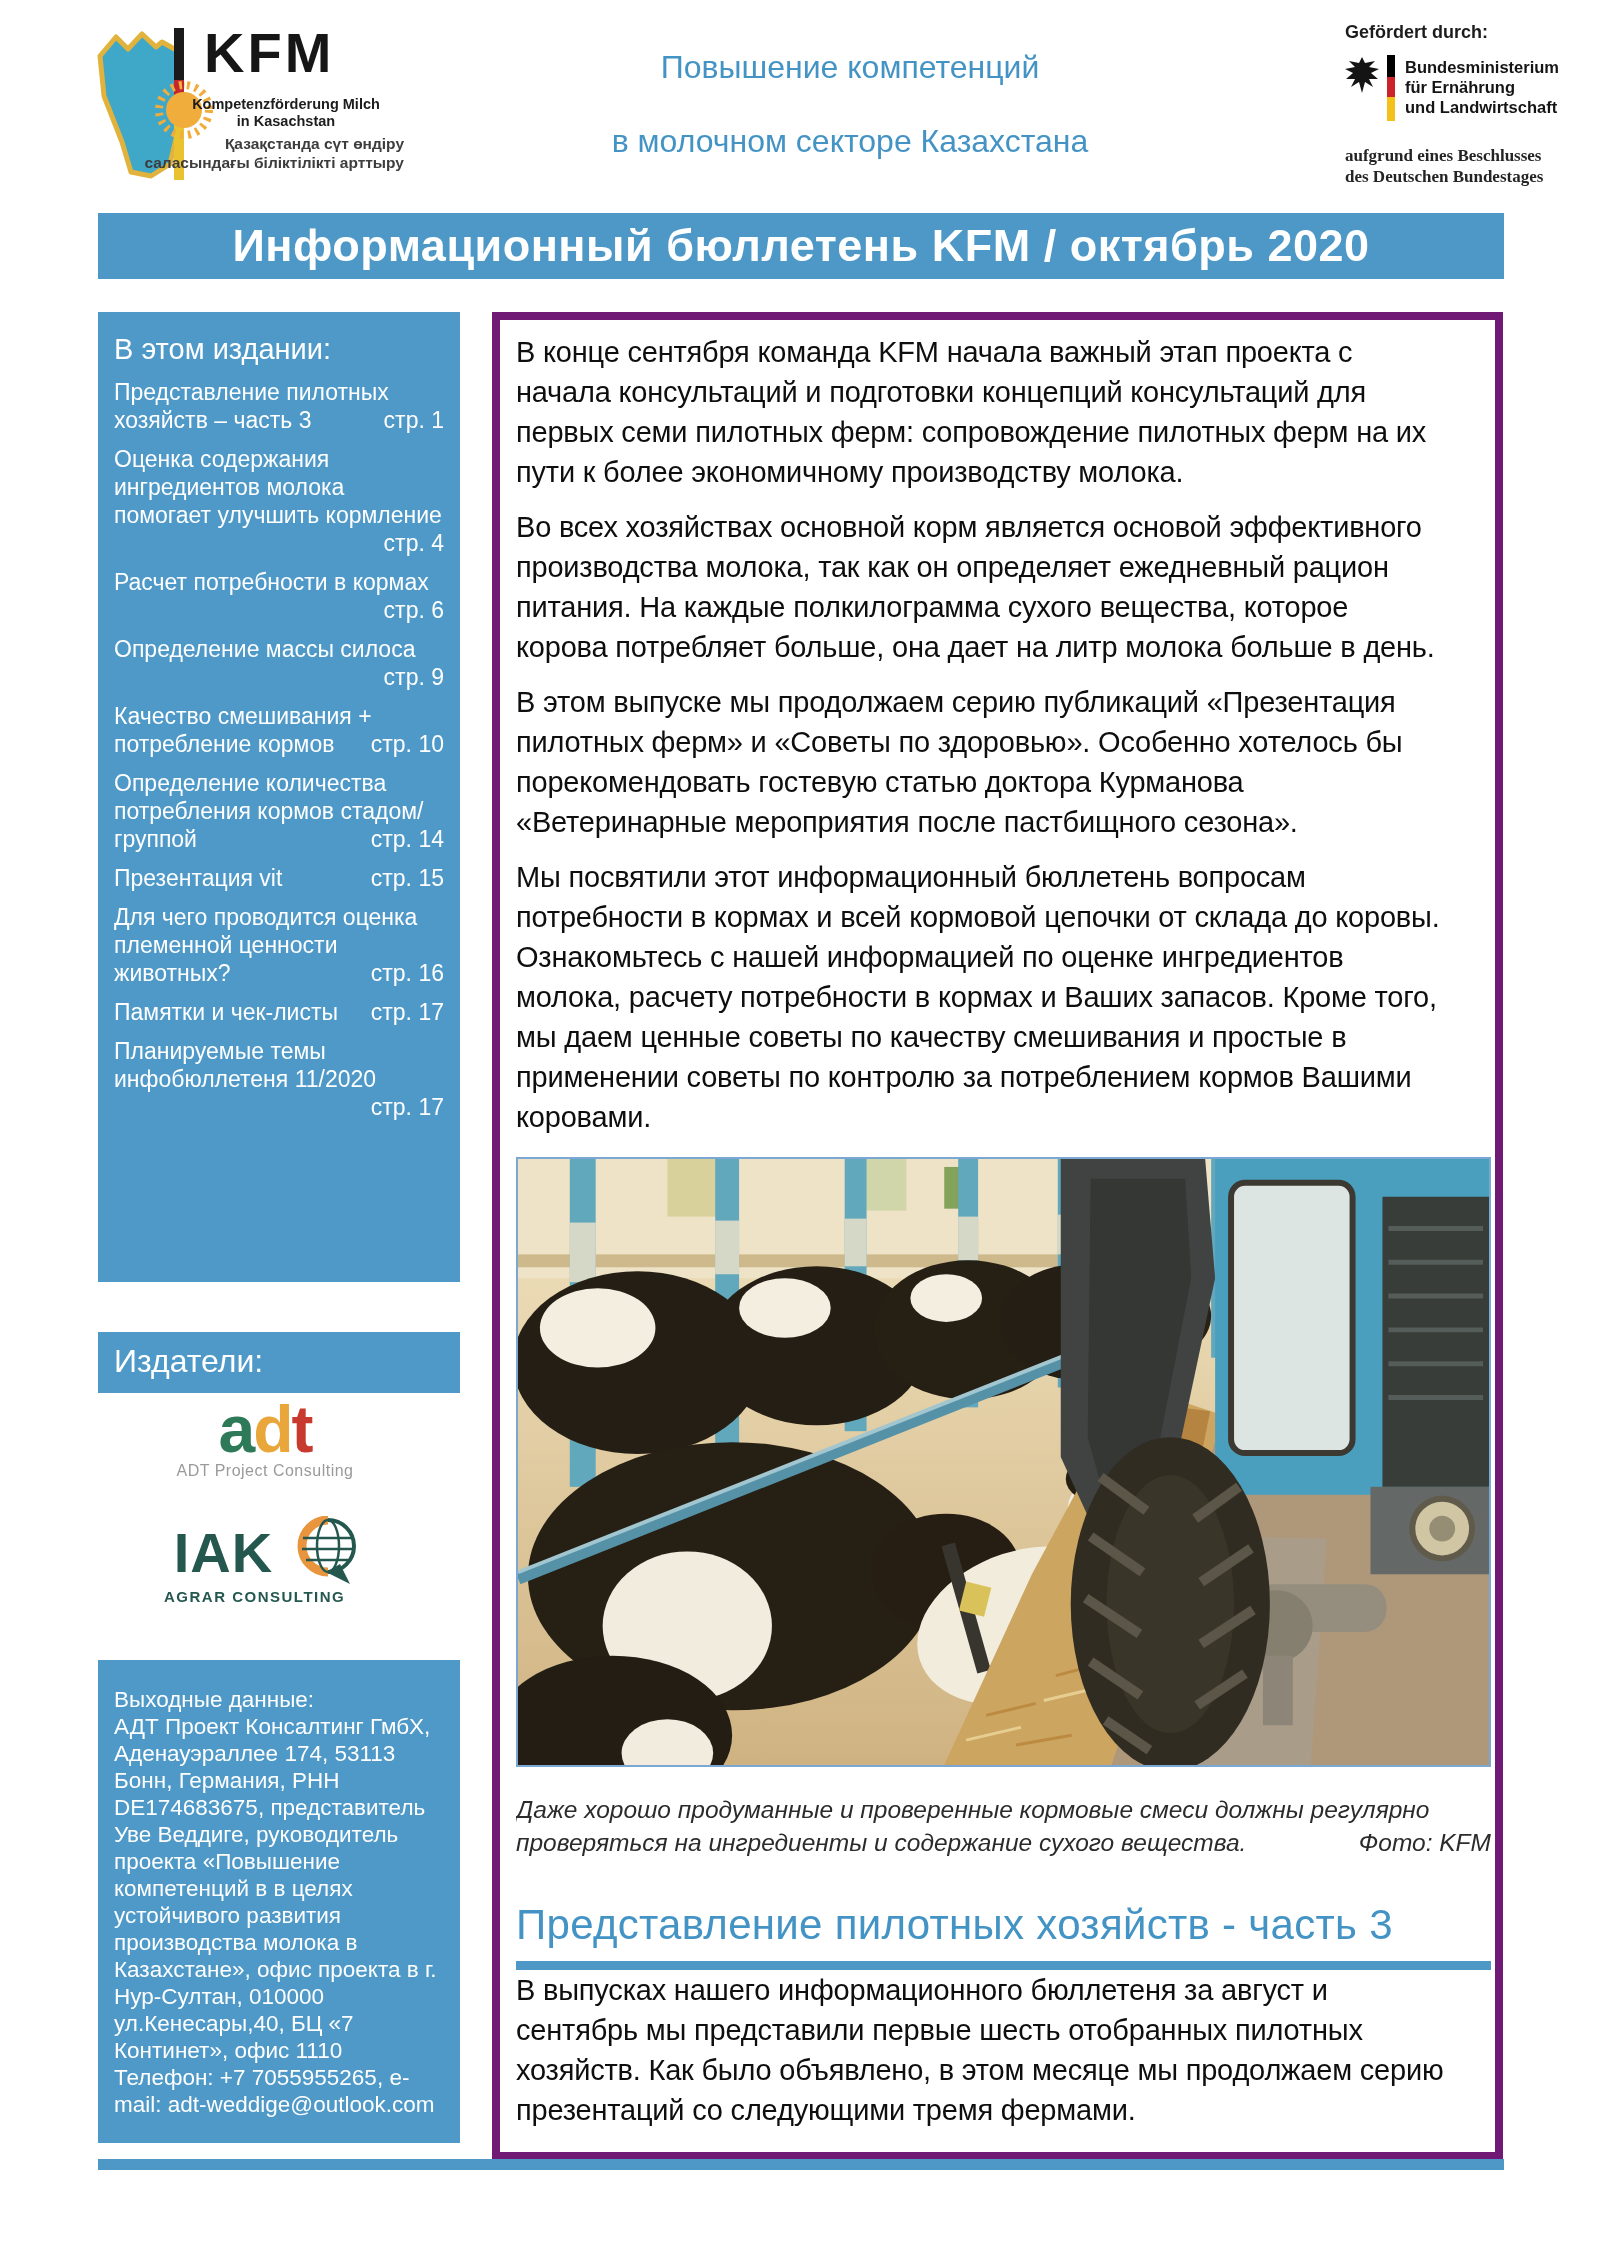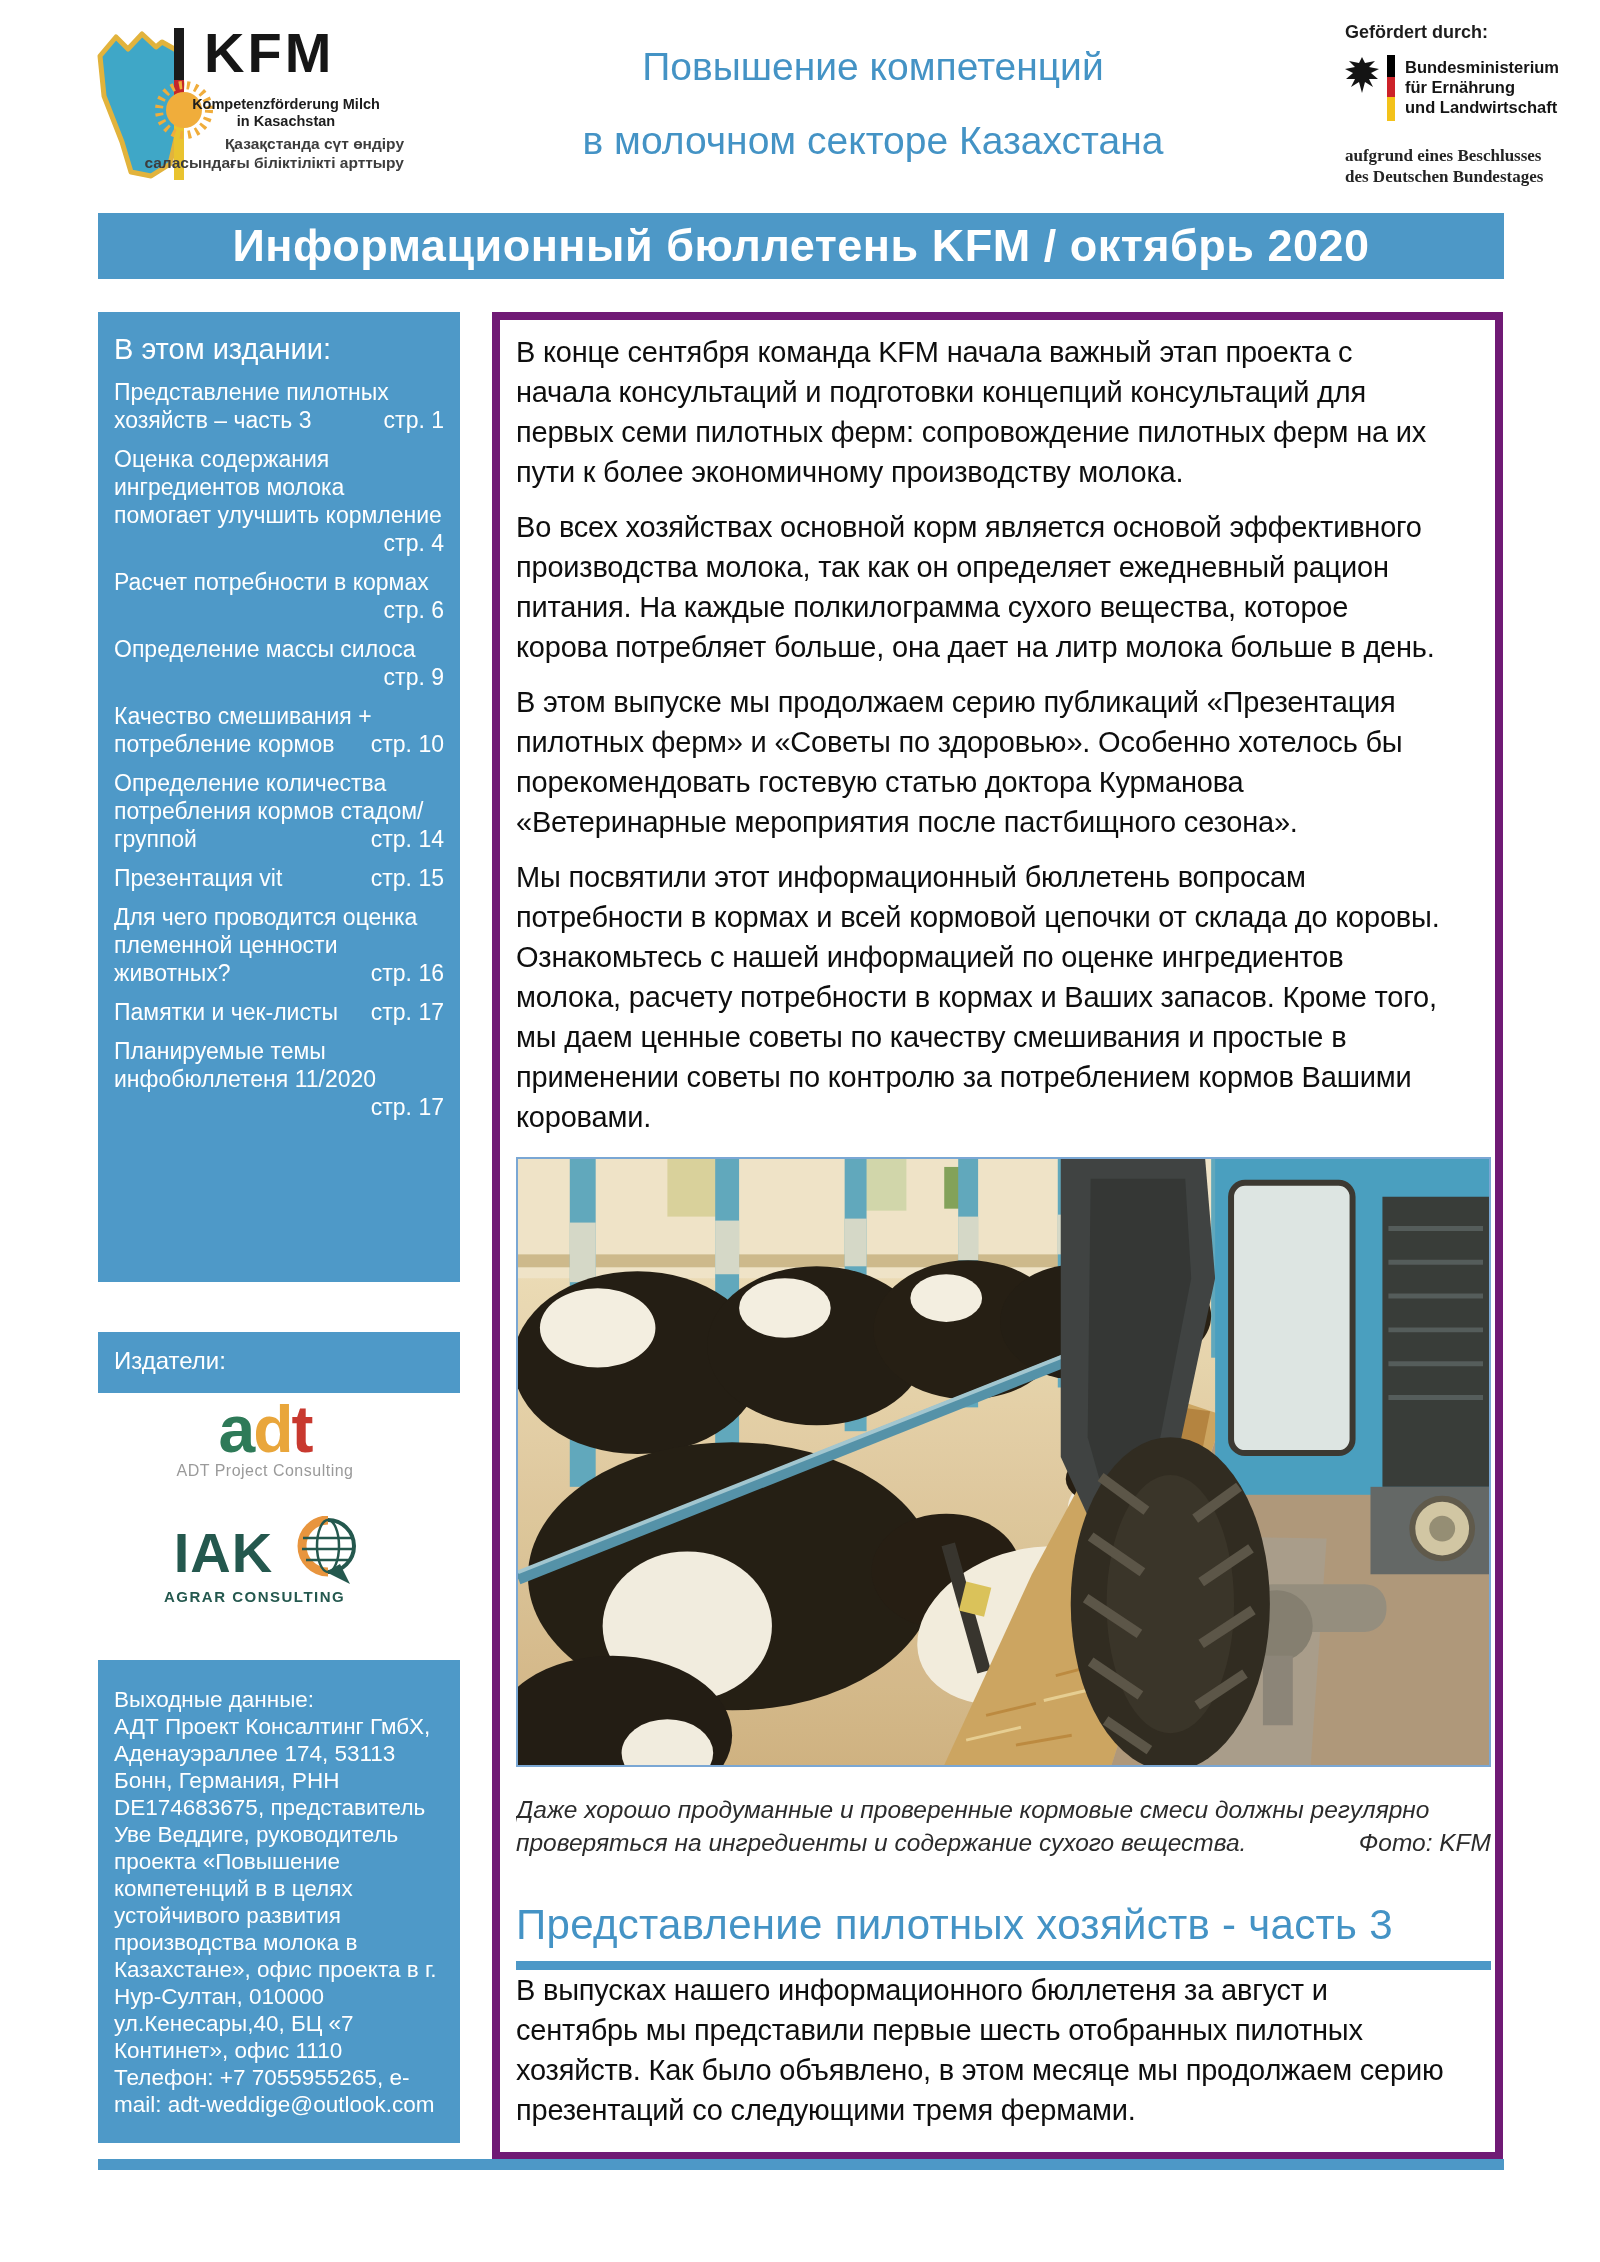--- a/index.html
+++ b/index.html
@@ -10,42 +10,42 @@
   }
   .abs{position:absolute;}
 
   
   .kfm{left:88px;top:18px;width:330px;height:170px;}
   .kfm svg{position:absolute;left:0;top:6px;}
   .kfm-acronym{position:absolute;left:116px;top:2px;font-size:56px;font-weight:800;letter-spacing:3px;color:#161616;}
   .kfm-sub{position:absolute;left:98px;top:78px;width:200px;text-align:center;font-size:14.5px;line-height:17px;color:#1d1d1d;font-weight:600;}
   .kfm-kz{position:absolute;left:-14px;top:116px;width:330px;text-align:right;font-size:15.5px;line-height:19px;color:#3d3d3d;font-weight:600;}
 
-  .header-title{left:493px;top:30px;width:760px;text-align:center;color:#4493c5;font-size:39px;line-height:74px;}
+  .header-title{left:470px;top:30px;width:760px;text-align:center;color:#4493c5;font-size:32px;line-height:74px;}
 
   .funder{left:1345px;top:22px;width:220px;}
   .funder-label{font-size:18px;font-weight:700;color:#1c1c1c;}
   .ministry-row{display:flex;align-items:flex-start;margin-top:12px;}
   .flag-stripe{width:8px;height:66px;margin:0 10px 0 8px;background:linear-gradient(#000 0 34%,#cc2229 34% 64%,#f3c21a 64% 100%);}
   .ministry-text{font-size:16.5px;line-height:20px;font-weight:600;color:#151515;padding-top:2px;}
   .funder-note{margin-top:24px;font-family:"Liberation Serif","DejaVu Serif",serif;font-size:17px;line-height:21px;font-weight:700;color:#242424;}
 
   
   .banner{left:98px;top:213px;width:1406px;height:66px;background:#4d98c7;
     color:#fff;font-size:45px;font-weight:700;text-align:center;line-height:66px;letter-spacing:.5px;}
 
   
   .blue-box{background:#4e99c8;color:#fff;}
   .toc{left:98px;top:312px;width:362px;height:970px;padding:20px 16px;box-sizing:border-box;overflow:hidden;}
   .toc-heading{font-size:29px;line-height:34px;margin-bottom:12px;}
   .toc-item{font-size:23px;line-height:28px;margin-bottom:11px;overflow:hidden;}
   .toc-page{float:right;padding-left:10px;}
 
   .pub-banner{left:98px;top:1332px;width:362px;height:61px;padding-left:16px;box-sizing:border-box;
-    font-size:24px;line-height:58px;}
+    font-size:32px;line-height:58px;}
 
   .adt{left:150px;top:1398px;width:230px;text-align:center;}
   .adt-word{font-size:66px;font-weight:800;line-height:62px;letter-spacing:-2px;}
   .adt-a{color:#2e7a58;} .adt-d{color:#e9a63b;} .adt-t{color:#c8392f;}
   .adt-caption{font-size:16px;color:#9a9a9a;margin-top:2px;letter-spacing:.5px;}
 
   .iak{left:148px;top:1516px;width:240px;text-align:center;}
   .iak-row{display:flex;align-items:center;justify-content:center;gap:23px;}
   .iak-word{font-size:56px;font-weight:700;color:#24584e;letter-spacing:1px;}
   .iak-caption{font-size:15px;font-weight:700;color:#24584e;letter-spacing:1.5px;margin-top:0px;text-align:left;padding-left:16px;}

